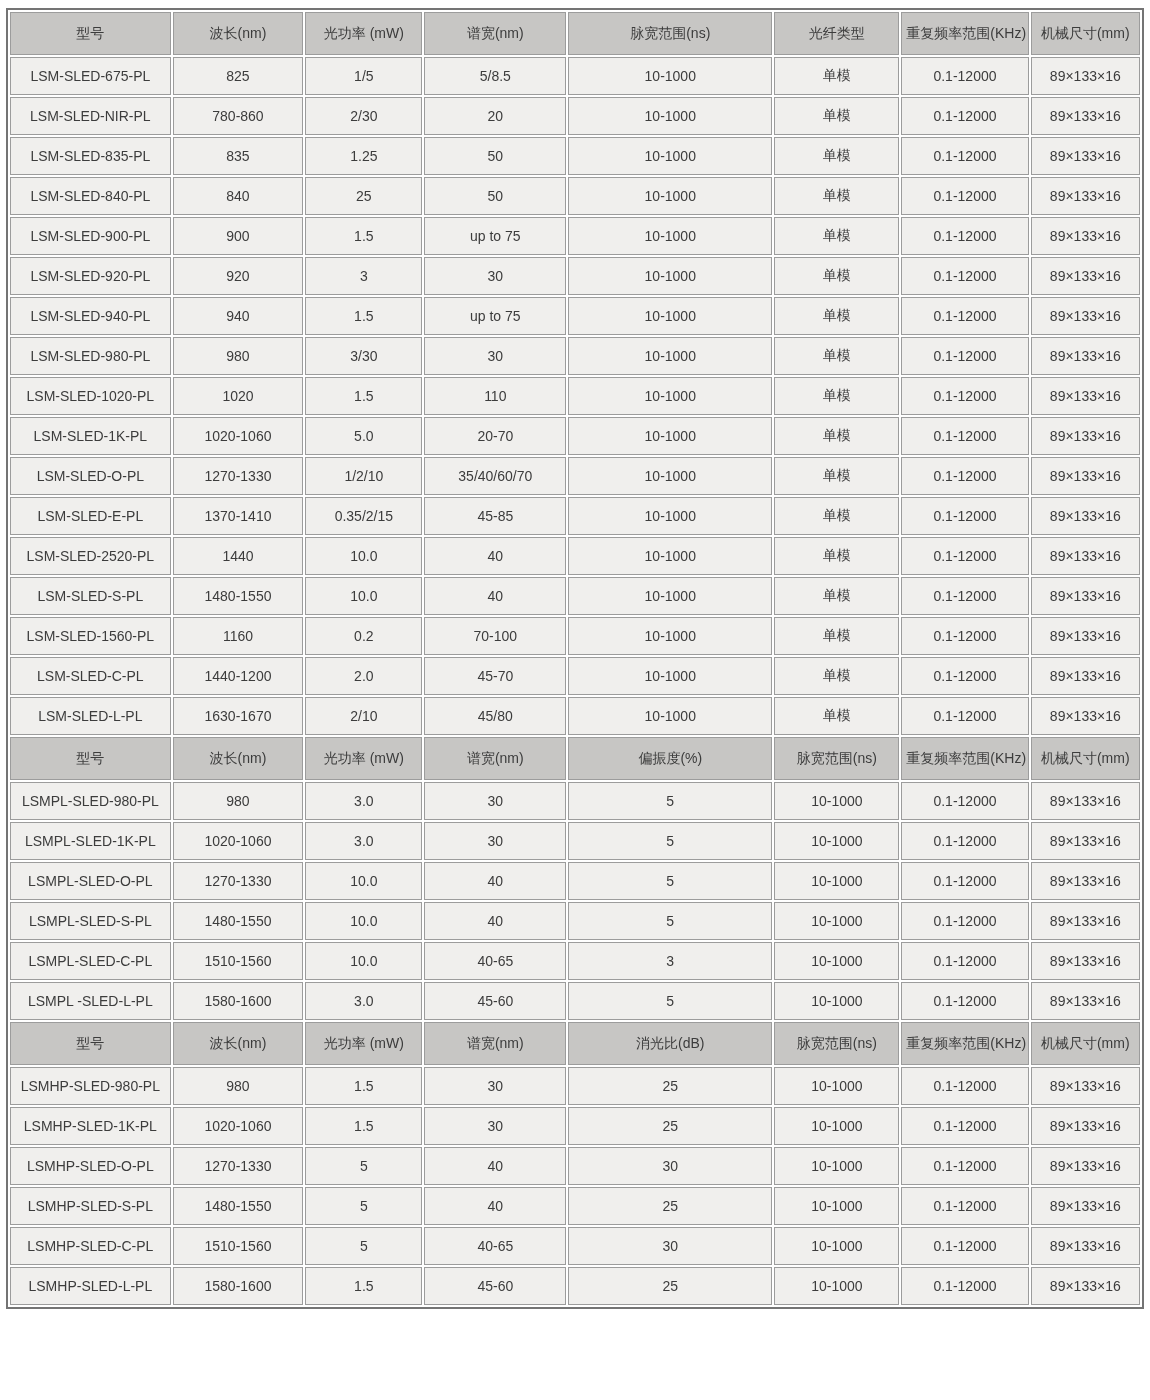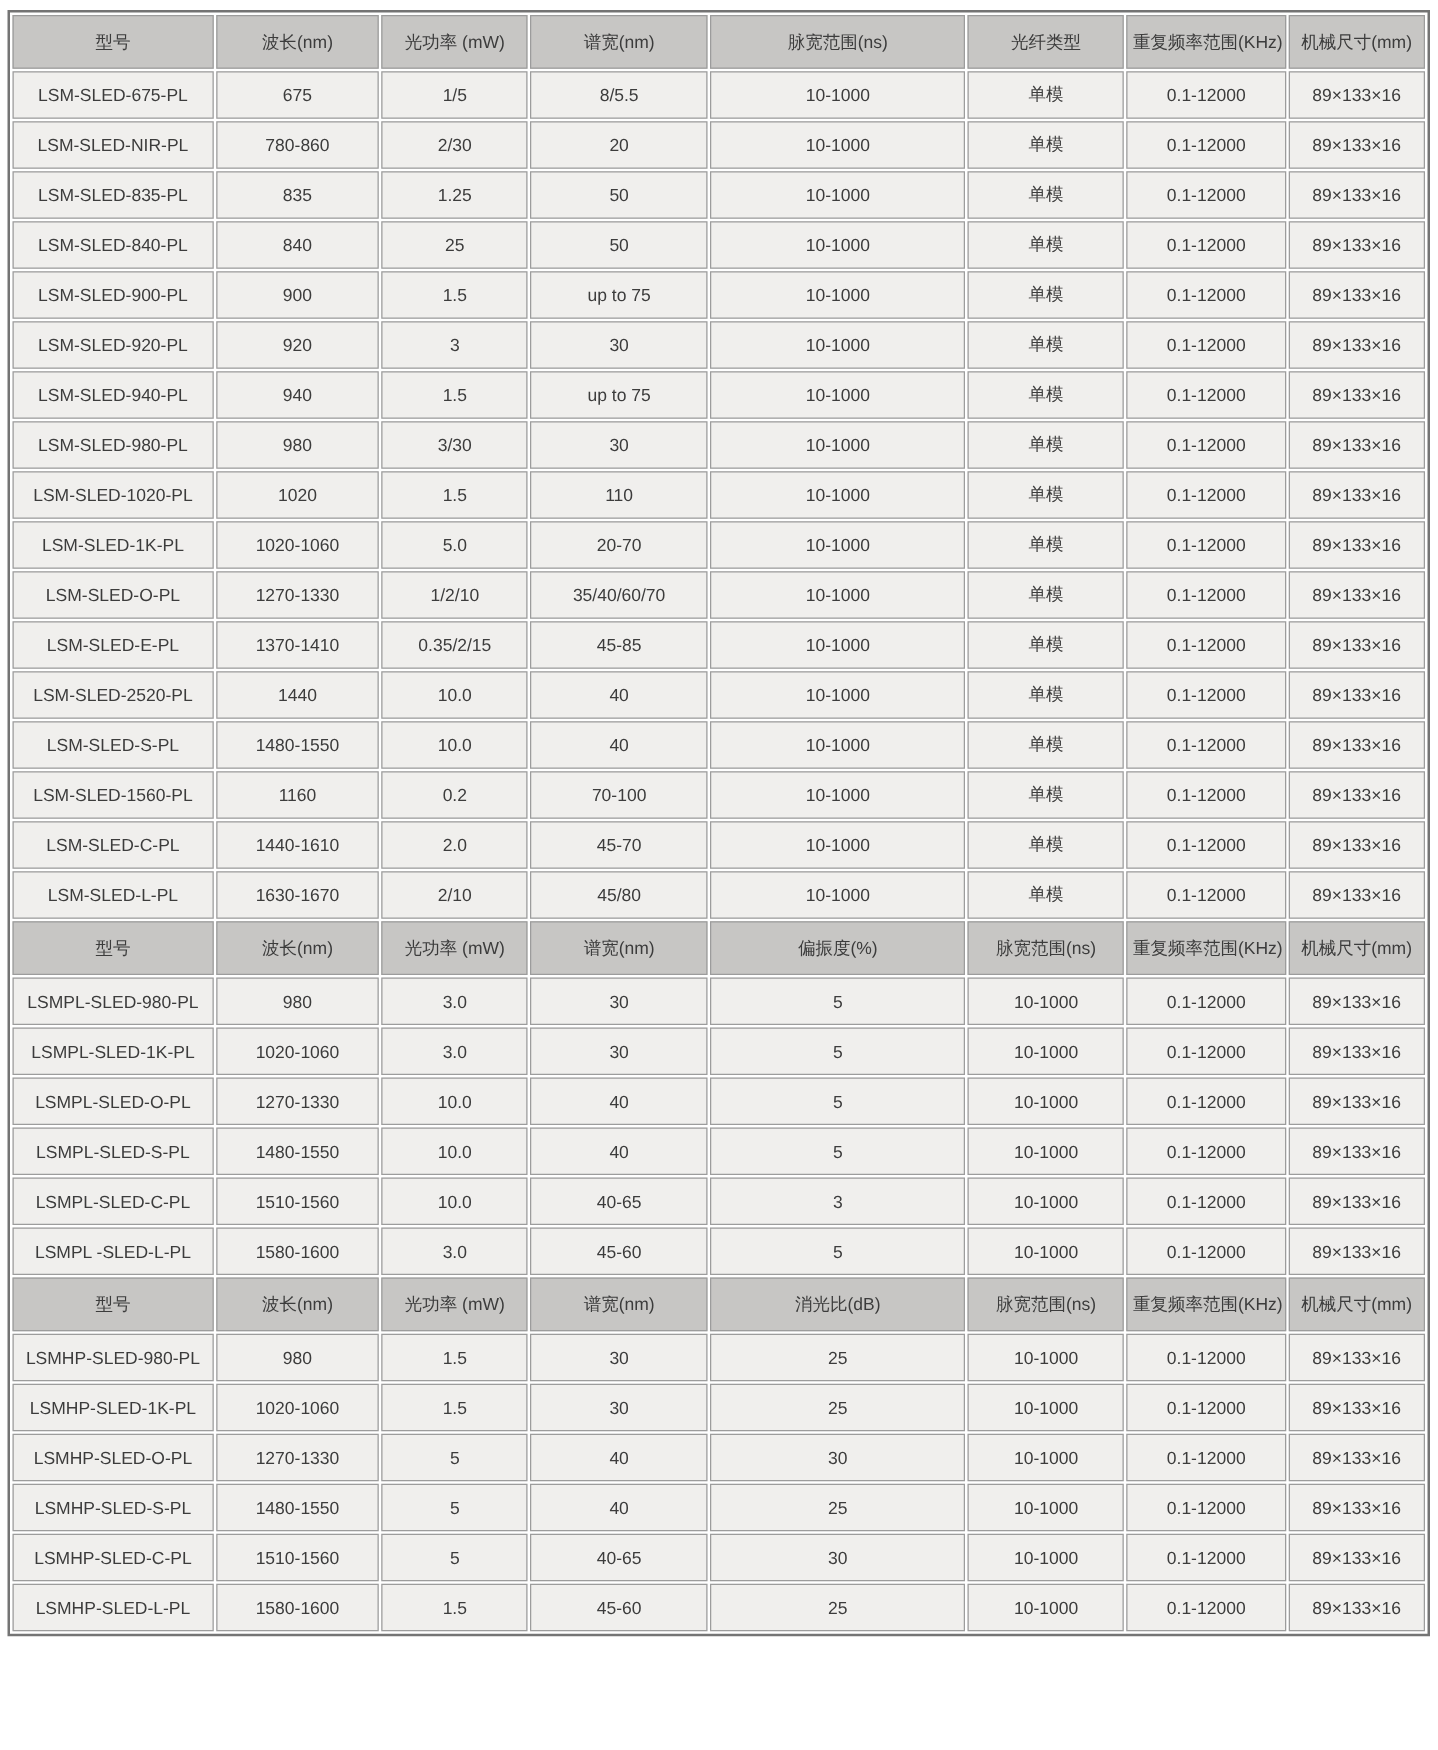--- a/index.html
+++ b/index.html
@@ -67,23 +67,23 @@
           <th>波长(nm)</th>
           <th>光功率 (mW)</th>
           <th>谱宽(nm)</th>
           <th>脉宽范围(ns)</th>
           <th>光纤类型</th>
           <th>重复频率范围(KHz)</th>
           <th>机械尺寸(mm)</th>
         </tr>
         <tr>
           <td>LSM-SLED-675-PL</td>
-          <td>675</td>
+          <td>825</td>
           <td>1/5</td>
-          <td>8/5.5</td>
+          <td>5/8.5</td>
           <td>10-1000</td>
           <td>单模</td>
           <td>0.1-12000</td>
           <td>89×133×16</td>
         </tr>
         <tr>
           <td>LSM-SLED-NIR-PL</td>
           <td>780-860</td>
           <td>2/30</td>
           <td>20</td>
@@ -217,21 +217,21 @@
           <td>1160</td>
           <td>0.2</td>
           <td>70-100</td>
           <td>10-1000</td>
           <td>单模</td>
           <td>0.1-12000</td>
           <td>89×133×16</td>
         </tr>
         <tr>
           <td>LSM-SLED-C-PL</td>
-          <td>1440-1610</td>
+          <td>1440-1200</td>
           <td>2.0</td>
           <td>45-70</td>
           <td>10-1000</td>
           <td>单模</td>
           <td>0.1-12000</td>
           <td>89×133×16</td>
         </tr>
         <tr>
           <td>LSM-SLED-L-PL</td>
           <td>1630-1670</td>

